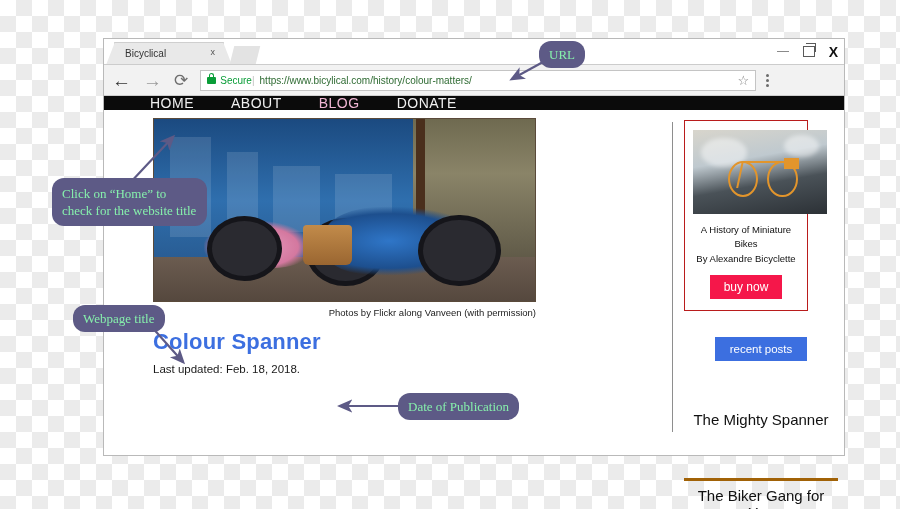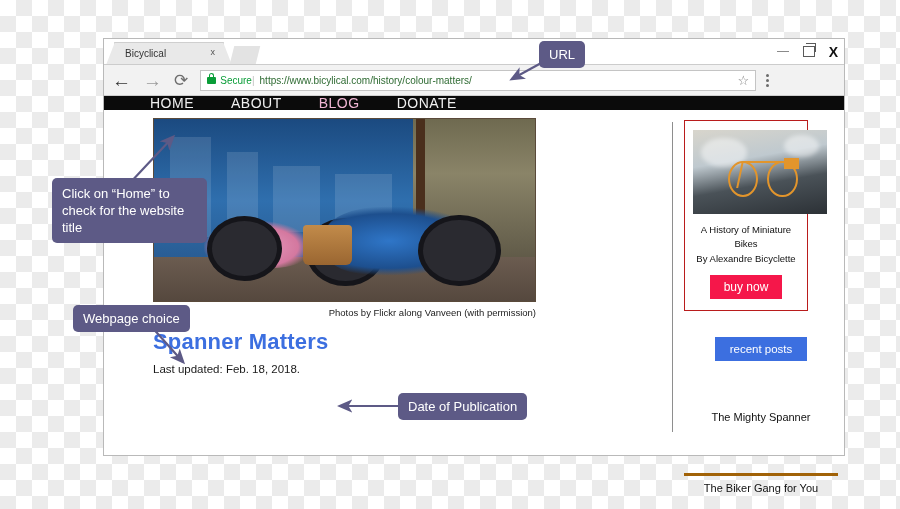--- a/index.html
+++ b/index.html
@@ -115,27 +115,27 @@
   .adimg .cyc .w.l{left:0;} .adimg .cyc .w.r{right:0;}
   .adimg .cyc .frame{position:absolute;left:16%;top:16%;width:62%;height:58%;
     border-top:2.5px solid #e2952c;border-left:2.5px solid #e2952c;transform:skewX(-12deg);}
   .adimg .cyc .basket{position:absolute;right:-2%;top:10%;width:22%;height:26%;background:#e2952c;}
   .adtitle{font-size:9.5px;color:#111;margin-top:9px;line-height:1.45;}
   .buynow{display:block;margin:10px auto 0;background:#f5174a;color:#fff;border:none;
     font-size:12px;padding:5px 14px;cursor:pointer;font-family:inherit;}
   .recent{display:block;margin:26px auto 0;background:#3c6fe0;color:#fff;border:none;
     font-size:11.5px;padding:6px 15px;cursor:pointer;font-family:inherit;}
   .postlist{margin-top:14px;text-align:center;}
-  .postlist a{display:block;font-size:11px;color:#111;text-decoration:none;padding:6px 0;cursor:pointer;margin-top:44px;}
+  .postlist a{display:block;font-size:15px;color:#111;text-decoration:none;padding:6px 0;cursor:pointer;margin-top:44px;}
   .postlist a+a{border-top:3px solid #a16207;}
 
   
   .callout{
-    position:absolute;background:#5d5a86;color:#ffffff;border-radius:5px;
-    padding:7px 10px;font-size:13px;line-height:1.32;z-index:40;
+    position:absolute;background:#5d5a86;color:#86efac;border-radius:12px;
+    padding:7px 10px;font-size:13px;line-height:1.32;z-index:40;font-family:Liberation Serif, serif;
   }
   .callout.small{padding:5px 10px;}
   svg.anno{position:absolute;left:0;top:0;width:900px;height:509px;z-index:35;pointer-events:none;}
 </style>
 </head>
 <body>
 
 <div class="browser">
 
   <div class="tabstrip">
@@ -190,21 +190,21 @@
         <div class="doorframe"></div>
         <div class="ground"></div>
         <div class="bike"></div>
         <div class="wheel" style="left:14%;bottom:11%;width:17%;height:30%"></div>
         <div class="wheel" style="left:40%;bottom:8%;width:18%;height:32%"></div>
         <div class="moto"></div>
         <div class="wheel" style="right:9%;bottom:8%;width:19%;height:34%"></div>
         <div class="bag"></div>
       </div>
       <div class="caption">Photos by Flickr along Vanveen (with permission)</div>
-      <h1 class="h1">Spanner Matters</h1>
+      <h1 class="h1">Colour Spanner</h1>
       <div class="updated">Last updated: Feb. 18, 2018.</div>
     </div>
 
     <div class="vdivider"></div>
 
     <div class="sidebar">
       <div class="adcard">
         <div class="adimg">
           <div class="blurb" style="left:6%;top:10%;width:34%;height:34%"></div>
           <div class="blurb" style="right:6%;top:6%;width:26%;height:26%"></div>
@@ -242,14 +242,14 @@
 
   <line x1="128" y1="185" x2="173" y2="137" stroke="#5d5a86" stroke-width="2.2" marker-end="url(#ah)"></line>
 
   <line x1="150" y1="325" x2="183" y2="362" stroke="#5d5a86" stroke-width="2.2" marker-end="url(#ah)"></line>
 
   <line x1="402" y1="406" x2="340" y2="406" stroke="#5d5a86" stroke-width="2.2" marker-end="url(#ah)"></line>
 </svg>
 
 <div class="callout small" style="left:539px;top:41px;">URL</div>
 <div class="callout" style="left:52px;top:178px;width:135px;">Click on “Home” to check for the website title</div>
-<div class="callout small" style="left:73px;top:305px;">Webpage choice</div>
+<div class="callout small" style="left:73px;top:305px;">Webpage title</div>
 <div class="callout small" style="left:398px;top:393px;">Date of Publication</div>
 
 </body></html>

